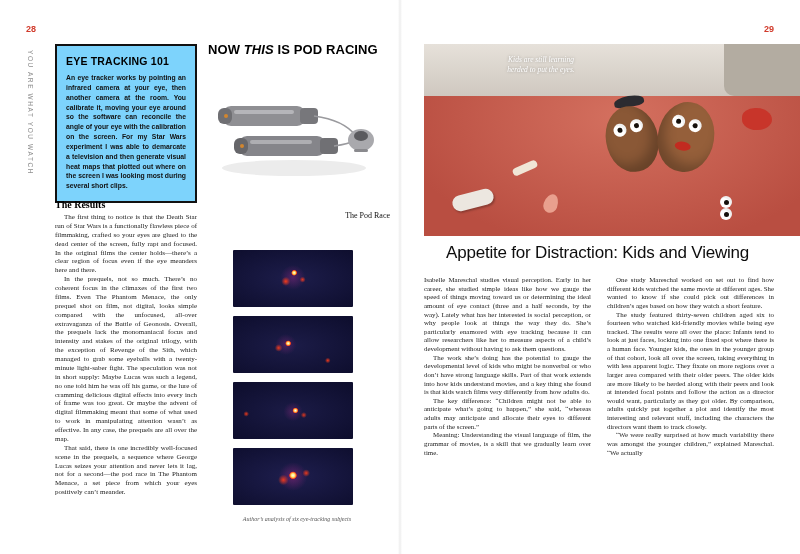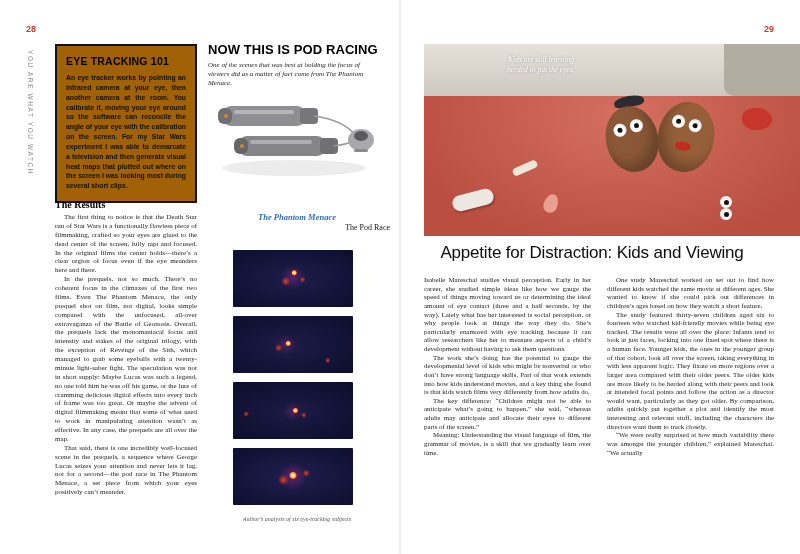--- a/index.html
+++ b/index.html
@@ -16,32 +16,32 @@
   .folio { position:absolute; top:24px; font:bold 9px "Liberation Sans", sans-serif; color:#d13a2b; }
   .folio-left { left:26px; }
   .folio-right { left:764px; }
   .edge-label { position:absolute; font:6.5px "Liberation Sans", sans-serif; letter-spacing:1.6px;
     color:#8f8f8f; text-transform:uppercase; white-space:nowrap; transform-origin:0 0; transform:rotate(90deg); }
   .edge-left { left:34px; top:50px; }
   .edge-right { left:778px; top:50px; }
 
   
   .tracking-box { position:absolute; left:55px; top:44px; width:142px;
-    border:2px solid #111; padding:9px 9px 10px; background:#a16207; }
+    border:2px solid #111; padding:9px 9px 10px; background:#7dd3fc; }
   .tracking-box h2 { font:bold 10.5px "Liberation Sans", sans-serif; letter-spacing:.2px; margin-bottom:6px; color:#000; }
   .tracking-box p { font:bold 6.8px/1.45 "Liberation Sans", sans-serif; text-align:justify; color:#111; }
 
   .results-heading { position:absolute; left:55px; top:199px; font:bold 10px "Liberation Serif", serif; color:#000; }
   .left-body { position:absolute; left:55px; top:213px; width:142px; }
   .left-body p { font:7px/1.27 "Liberation Serif", serif; text-align:justify; text-indent:9px; color:#1a1a1a; }
 
   
   .pod-heading { position:absolute; left:208px; top:42px; width:184px;
     font:bold 13px "Liberation Sans", sans-serif; color:#000; letter-spacing:.1px; }
-  .pod-heading .em { }
+  .pod-heading .em { font-style:italic; }
   .pod-caption { position:absolute; left:208px; top:61px; width:168px;
     font:italic 7px/1.32 "Liberation Serif", serif; color:#222; }
   .pod-caption .title { font-style:italic; }
 
   .pod-image { position:absolute; left:204px; top:92px; width:186px; height:88px; }
 
   .episode-block { position:absolute; left:204px; top:210px; width:186px; text-align:center; }
   .episode-label { font:bold 9px "Liberation Sans", sans-serif; letter-spacing:.8px; color:#d13a2b; }
   .film-title { font:bold italic 8.5px "Liberation Serif", serif; color:#2f6ec0; margin-top:2px; }
   .scene-title { font:8px "Liberation Serif", serif; color:#111; margin-top:1px;text-align:right; }
@@ -94,22 +94,22 @@
     box-shadow:1px 2px 2px rgba(0,0,0,.25); }
   .ear-pink { left:120px; top:150px; width:14px; height:19px; background:#e9a08e; border-radius:50% 50% 50% 50%/60% 60% 40% 40%; transform:rotate(20deg); }
   .arm-part { left:88px; top:120px; width:26px; height:8px; background:#f0e6d6; border-radius:5px; transform:rotate(-24deg); }
   .red-part { left:318px; top:64px; width:30px; height:22px; background:#c8352a; border-radius:45% 55% 50% 50%; }
   .floor-eyes { left:296px; top:152px; width:26px; height:13px; }
   .floor-eyes .eye { width:12px; height:12px; float:left; margin-right:2px; }
   .photo-caption { position:absolute; left:58px; top:11px; width:118px; text-align:center;
     font:italic 7.5px/1.35 "Liberation Serif", serif; color:#ffffff; text-shadow:0 0 3px rgba(0,0,0,.35); }
 
   
-  .rp-heading { position:absolute; left:416px; top:243px; width:352px;
-    font:400 17px "Liberation Sans", sans-serif; letter-spacing:-.2px; color:#0d0d0d;text-align:center; }
+  .rp-heading { position:absolute; left:446px; top:243px; width:352px;
+    font:400 17px "Liberation Sans", sans-serif; letter-spacing:-.2px; color:#0d0d0d; }
   .bodycol { position:absolute; top:276px; width:167px; }
   .col1 { left:424px; }
   .col2 { left:607px; }
   .bodycol p { font:6.9px/1.25 "Liberation Serif", serif; text-align:justify; color:#1a1a1a; }
   .col1 p + p { text-indent:9px; }
   .col2 p { text-indent:9px; }
 </style>
 </head>
 <body>
 
@@ -126,23 +126,20 @@
 
   <div class="results-heading">The Results</div>
   <div class="left-body">
     <p>The first thing to notice is that the Death Star run of Star Wars is a functionally flawless piece of filmmaking, crafted so your eyes are glued to the dead center of the screen, fully rapt and focused. In the original films the center holds—there’s a clear region of focus even if the eye meanders here and there.</p>
     <p>In the prequels, not so much. There’s no coherent focus in the climaxes of the first two films. Even The Phantom Menace, the only prequel shot on film, not digital, looks simple compared with the unfocused, all-over extravaganza of the Battle of Geonosis. Overall, the prequels lack the monomaniacal focus and intensity and stakes of the original trilogy, with the exception of Revenge of the Sith, which managed to grab some eyeballs with a twenty-minute light-saber fight. The speculation was not in short supply: Maybe Lucas was such a legend, no one told him he was off his game, or the lure of cramming delicious digital effects into every inch of frame was too great. Or maybe the advent of digital filmmaking meant that some of what used to work in manipulating attention wasn’t as effective. In any case, the prequels are all over the map.</p>
     <p>That said, there is one incredibly well-focused scene in the prequels, a sequence where George Lucas seizes your attention and never lets it lag, not for a second—the pod race in The Phantom Menace, a set piece from which your eyes positively can’t meander.</p>
   </div>
 
   <div class="pod-heading">
     <span>NOW </span><span class="em">THIS</span><span> IS POD RACING</span>
-  </div>
-  <div class="pod-caption">
-    <span>One of the scenes that was best at holding the focus of viewers did as a matter of fact come from </span><span class="title">The Phantom Menace.</span>
   </div>
 
   <div class="pod-image">
     <svg width="186" height="88" viewBox="0 0 186 88">
       <ellipse cx="90" cy="76" rx="72" ry="8" fill="#ececec"></ellipse>
       <rect x="18" y="14" width="84" height="20" rx="9" fill="#8f8f93"></rect>
       <rect x="14" y="16" width="14" height="16" rx="6" fill="#6f6f73"></rect>
       <rect x="96" y="16" width="18" height="16" rx="4" fill="#77777b"></rect>
       <rect x="30" y="18" width="60" height="4" rx="2" fill="#b5b5b9"></rect>
       <rect x="34" y="44" width="88" height="20" rx="9" fill="#85858a"></rect>
@@ -153,21 +150,20 @@
       <path d="M130 54 Q145 52 152 48" stroke="#9a9a9e" stroke-width="1.5" fill="none"></path>
       <ellipse cx="157" cy="48" rx="13" ry="11" fill="#a9a9ad"></ellipse>
       <ellipse cx="157" cy="44" rx="7" ry="5" fill="#5a5a5e"></ellipse>
       <rect x="150" y="57" width="14" height="3" rx="1.5" fill="#8a8a8e"></rect>
       <circle cx="22" cy="24" r="2" fill="#d1862f"></circle>
       <circle cx="38" cy="54" r="2" fill="#d1862f"></circle>
     </svg>
   </div>
 
   <div class="episode-block">
-    <div class="film-title">The Phantom Menace</div>
     <div class="scene-title">The Pod Race</div>
   </div>
 
   <div class="heatmaps">
     <div class="hm hm1"></div>
     <div class="hm hm2"></div>
     <div class="hm hm3"></div>
     <div class="hm hm4"></div>
   </div>
   <div class="heat-caption">Author’s analysis of six eye-tracking subjects</div>

